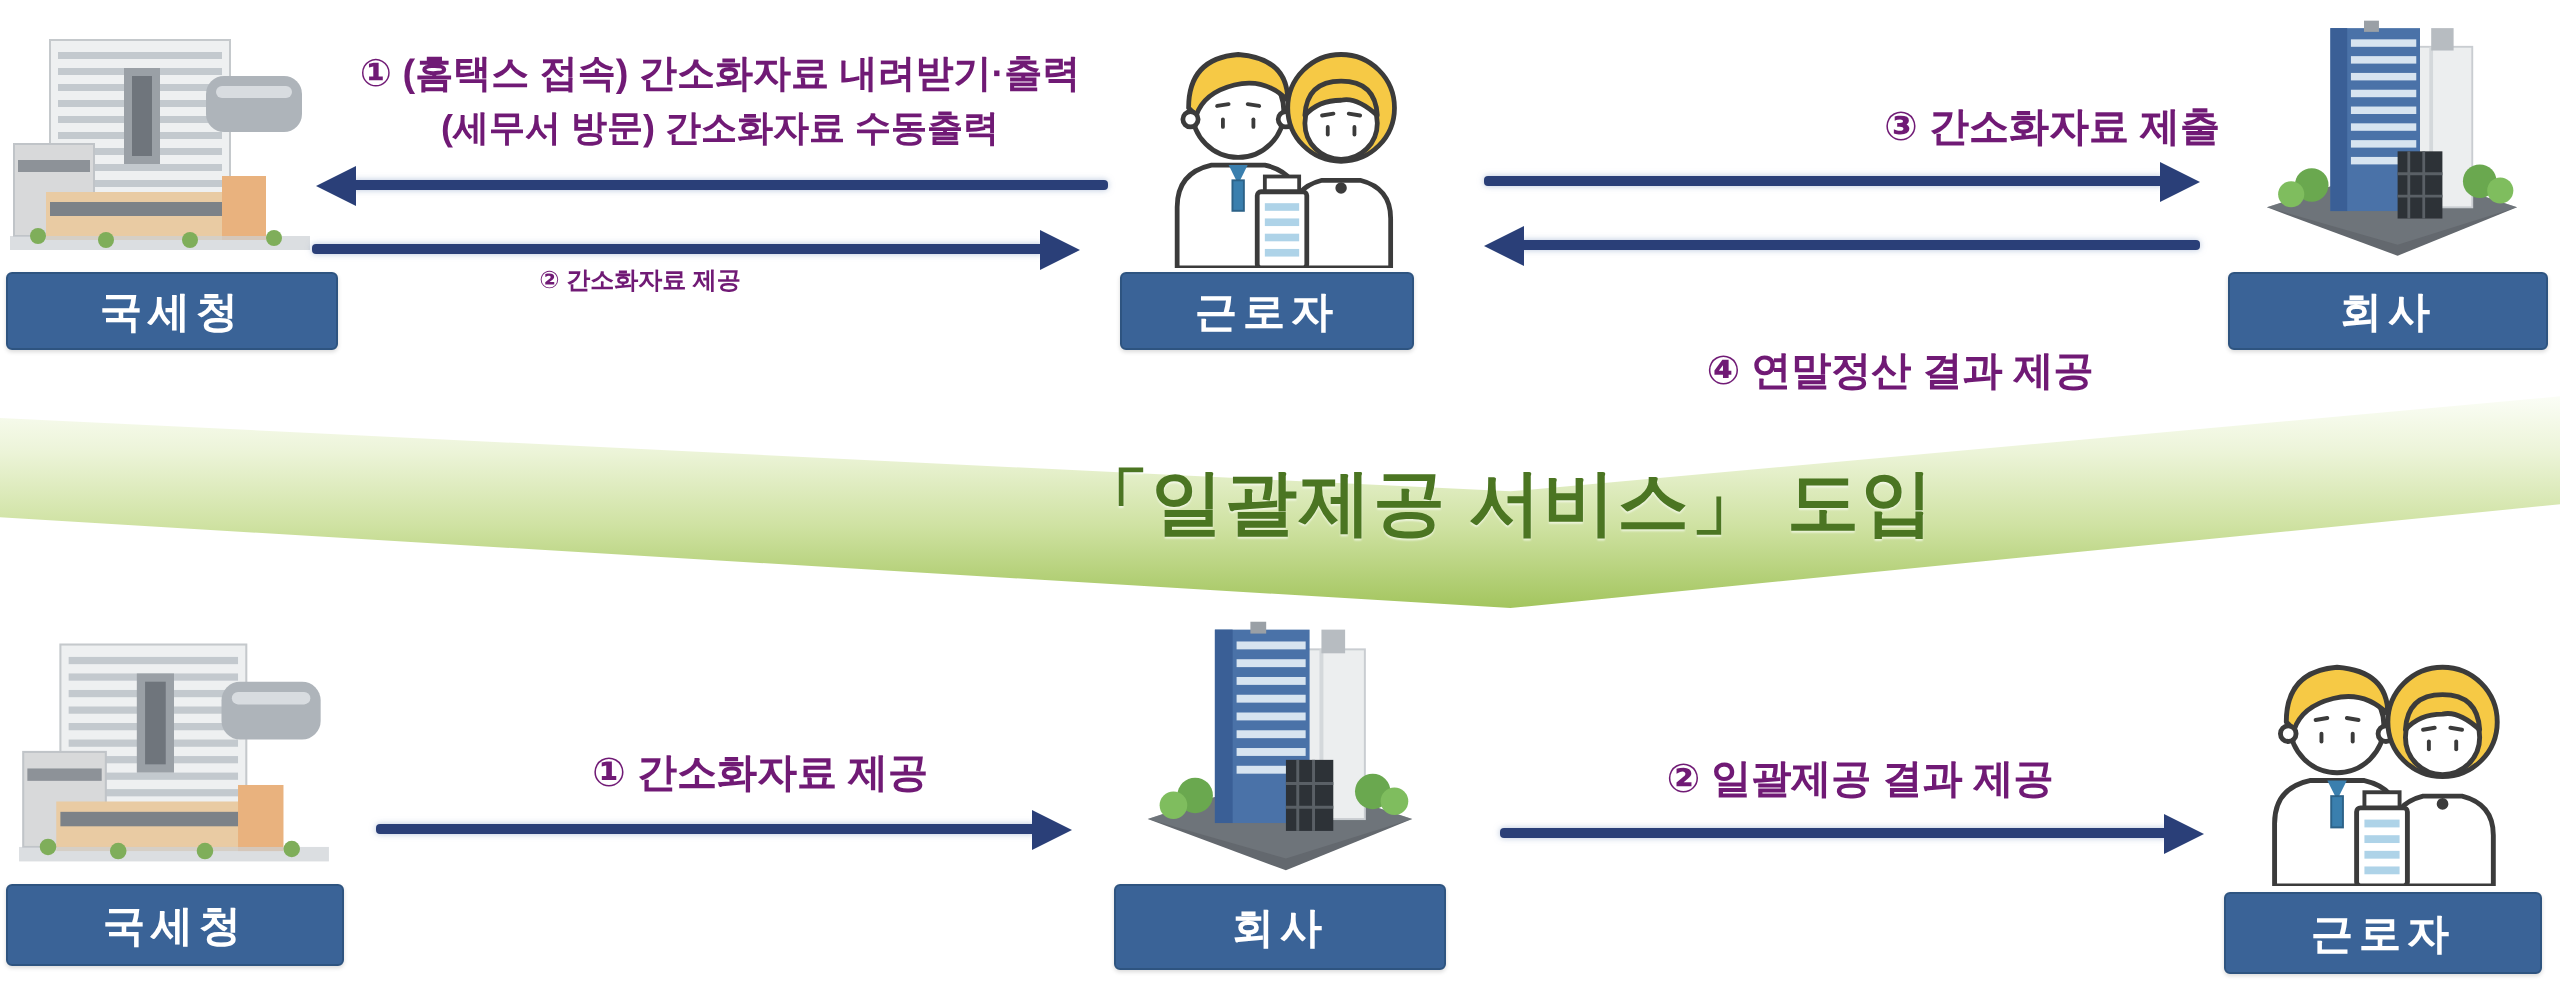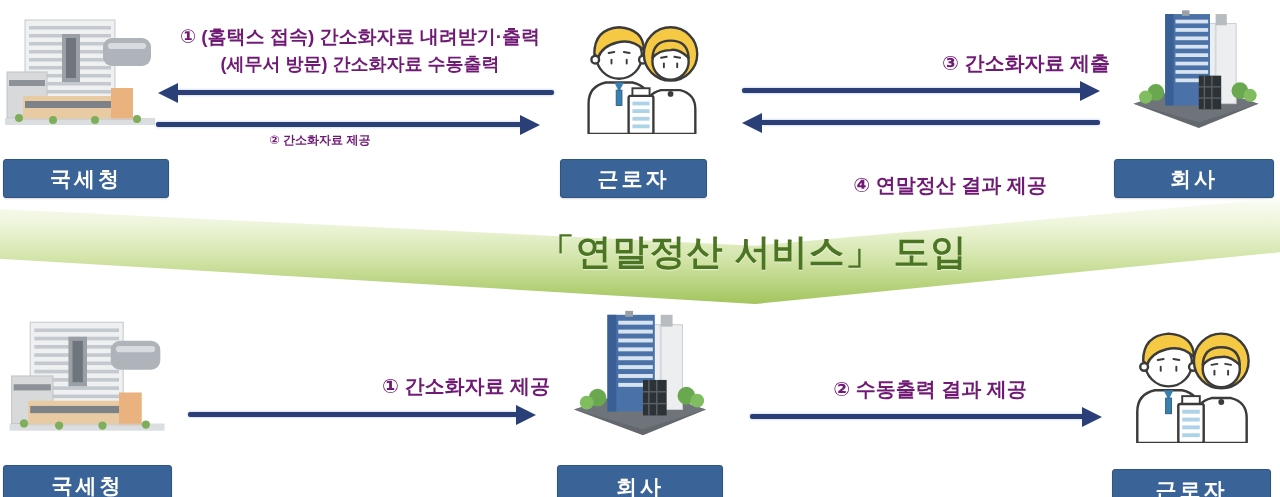--- a/index.html
+++ b/index.html
@@ -5,21 +5,20 @@
   html,body{margin:0;padding:0;background:#fff;}
   body{font-family:"Liberation Sans","DejaVu Sans",sans-serif;}
   #stage{position:relative;width:1280px;height:497px;background:#ffffff;overflow:hidden;}
 
   
   .entity-label{
     position:absolute;display:flex;align-items:center;justify-content:center;
     background:#3a6397;border:1px solid #2e5480;border-radius:3px;
     color:#ffffff;font-weight:bold;font-size:21px;letter-spacing:3px;
     box-shadow:0 1px 2px rgba(0,0,0,.15);
-    margin-top:23px;
   }
 
   
   .flow-text{
     position:absolute;text-align:center;color:#701a75;font-weight:bold;
     white-space:nowrap;
   }
 
   
   .arrow{position:absolute;height:5px;background:#2a3f78;border-radius:2px;
@@ -170,21 +169,21 @@
     <div class="arrow arrow-right" style="left:156px;top:122px;width:366px;"></div>
     <div class="flow-text" style="left:130px;top:132px;width:380px;font-size:12px;">② 간소화자료 제공</div>
 
     <div class="flow-text" style="left:780px;top:50px;width:330px;font-size:20px;text-align:right;">③ 간소화자료 제출</div>
     <div class="arrow arrow-right" style="left:742px;top:88px;width:340px;"></div>
     <div class="arrow arrow-left" style="left:760px;top:120px;width:340px;"></div>
     <div class="flow-text" style="left:770px;top:138px;width:360px;font-size:20px;margin-top:34px;">④ 연말정산 결과 제공</div>
   </div>
 
   <div class="banner"></div>
-  <div class="banner-title">「연말정산 서비스」 도입</div>
+  <div class="banner-title">「일괄제공 서비스」 도입</div>
 
   <div>
 
     <div class="icon-box" style="left:8px;top:314px;">
       <svg width="158" height="126" viewBox="0 0 150 122">
         <rect x="20" y="8" width="90" height="94" fill="#eef0f1" stroke="#c5c9cc"></rect>
         <g fill="#c3c9ce">
           <rect x="24" y="14" width="82" height="3.5"></rect>
             <rect x="24" y="22" width="82" height="3.5"></rect>
           <rect x="24" y="30" width="82" height="3.5"></rect>
@@ -285,20 +284,20 @@
             <rect x="66" y="102" width="18" height="4"></rect>
           <rect x="66" y="110" width="18" height="4"></rect>
             <rect x="66" y="118" width="18" height="4"></rect>
         </g>
       </svg>
     </div>
     <div class="entity-label" style="left:1112px;top:446px;width:157px;height:39px;">
       <span>근로자</span>
     </div>
 
-    <div class="flow-text" style="left:210px;top:373px;width:340px;font-size:20px;text-align:right;">① 간소화자료 제공</div>
+    <div class="flow-text" style="left:210px;top:373px;width:340px;font-size:20px;">① 간소화자료 제공</div>
     <div class="arrow arrow-right" style="left:188px;top:412px;width:330px;"></div>
 
-    <div class="flow-text" style="left:750px;top:376px;width:360px;font-size:20px;">② 수동출력 결과 제공</div>
+    <div class="flow-text" style="left:750px;top:376px;width:360px;font-size:20px;">② 일괄제공 결과 제공</div>
     <div class="arrow arrow-right" style="left:750px;top:414px;width:334px;"></div>
   </div>
 
 </div>
 
 </body></html>

